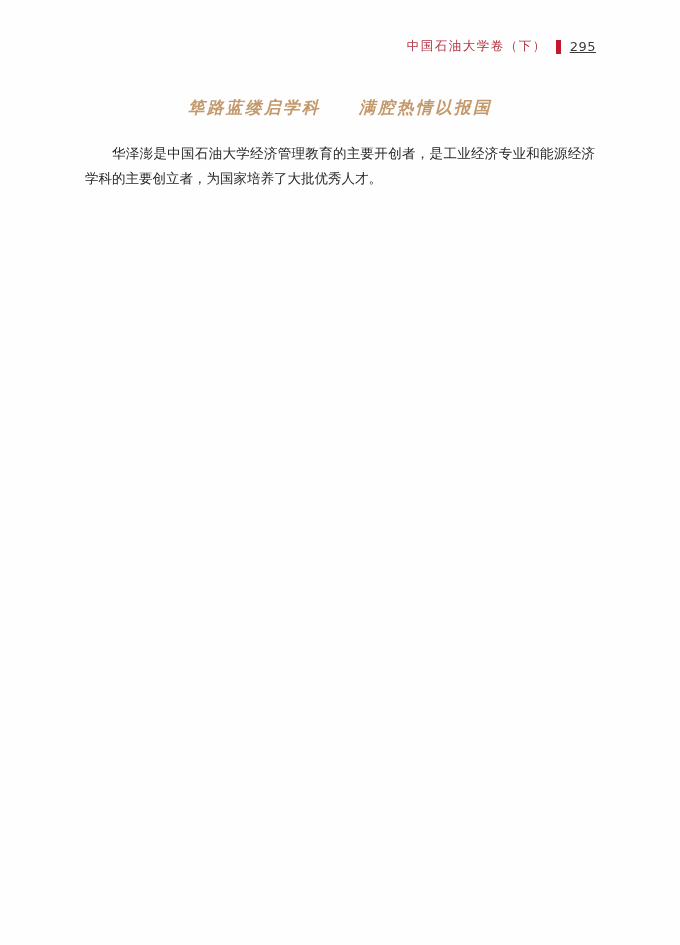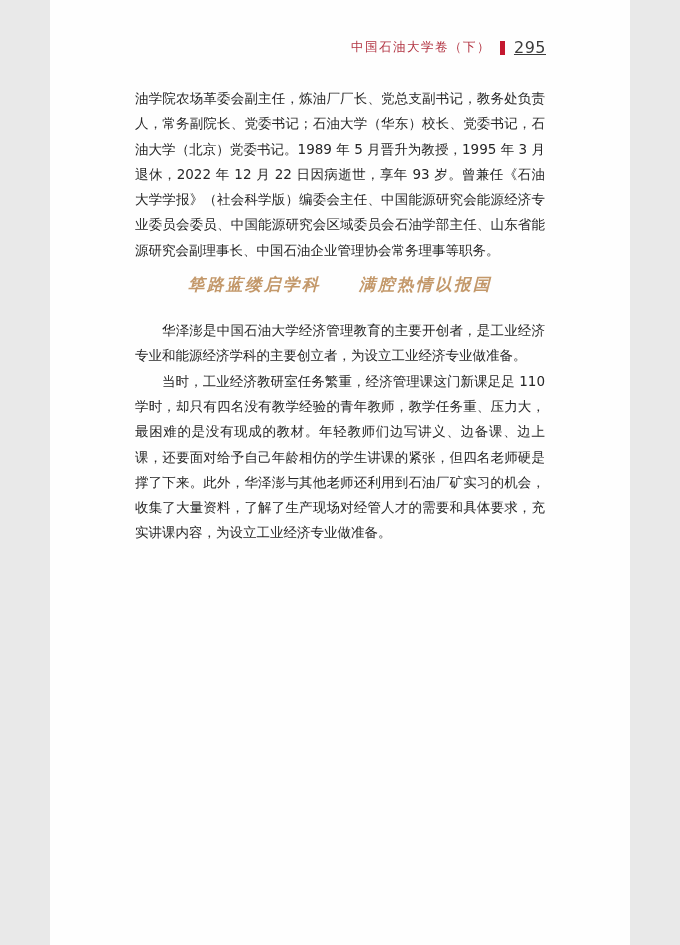--- a/index.html
+++ b/index.html
@@ -10,21 +10,21 @@
     --paper:#fefefe;
   }
   *{box-sizing:border-box;}
   html,body{margin:0;padding:0;}
   body{
     background:#e9e9e9;
     font-family:"DejaVu Sans","Liberation Sans",sans-serif;
   }
   .page{
     position:relative;
-    width:580px;
+    width:680px;
     height:945px;
     margin:0 auto;
     background:var(--paper);
     overflow:hidden;
   }
   .running-header{
     position:absolute;
     top:38px;
     right:84px;
     display:flex;
@@ -38,21 +38,21 @@
     white-space:nowrap;
   }
   .header-divider{
     width:5px;
     height:14px;
     background:var(--accent-bright);
     flex:none;
   }
   .page-number{
     color:#3b3b3b;
-    font-size:16px;
+    font-size:13px;
     letter-spacing:0.5px;
     text-decoration:underline;
   }
   .page-body{
     position:absolute;
     left:85px;
     right:85px;
     top:86px;
     color:var(--ink);
     font-size:13.5px;
@@ -86,26 +86,24 @@
 
 <div class="page">
 
   <div class="running-header">
     <span class="volume-title">中国石油大学卷（下）</span>
     <span class="header-divider"></span>
     <span class="page-number">295</span>
   </div>
 
   <div class="page-body">
-    <p class="no-indent">油学院农场革委会副主任，炼油厂厂长、党总支副书记，教务处负责人，常务副院长、党委书记；石油大学（华东）校长、党委书记，石油大学（北京）党委书记。1989 年 5 月晋升为教授，1995 年 3 月退休，2022 年 12 月 22 日因病逝世，享年 93 岁。曾兼任《石油大学学报》（社会科学版）编委会主任、中国能源研究会能源经济专业委员会委员、中国能源研究会区域委员会石油学部主任、山东省能源研究会副理事长、中国石油企业管理协会常务理事等职务。</p>
 
     <h2 class="section-heading">筚路蓝缕启学科　　满腔热情以报国</h2>
 
-    <p>华泽澎是中国石油大学经济管理教育的主要开创者，是工业经济专业和能源经济学科的主要创立者，为设立工业经济专业做准备。</p>
+    <p>华泽澎是中国石油大学经济管理教育的主要开创者，是工业经济专业和能源经济学科的主要创立者，为国家培养了大批优秀人才。</p>
 
 
 
 
-    <p>当时，工业经济教研室任务繁重，经济管理课这门新课足足 110 学时，却只有四名没有教学经验的青年教师，教学任务重、压力大，最困难的是没有现成的教材。年轻教师们边写讲义、边备课、边上课，还要面对给予自己年龄相仿的学生讲课的紧张，但四名老师硬是撑了下来。此外，华泽澎与其他老师还利用到石油厂矿实习的机会，收集了大量资料，了解了生产现场对经管人才的需要和具体要求，充实讲课内容，为设立工业经济专业做准备。</p>
 
   </div>
 
 </div>
 
 </body></html>

